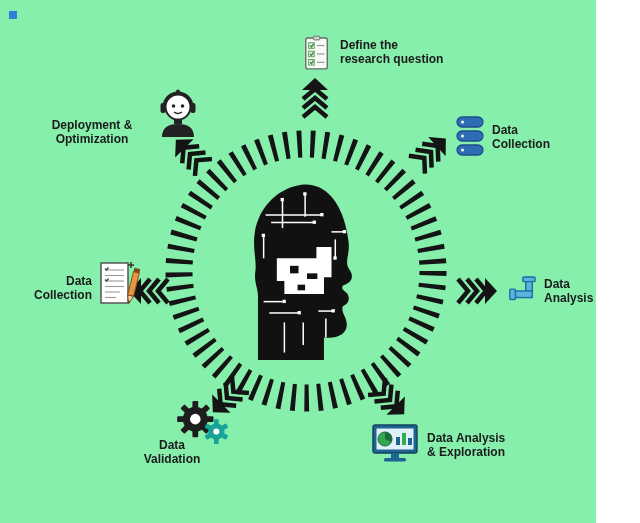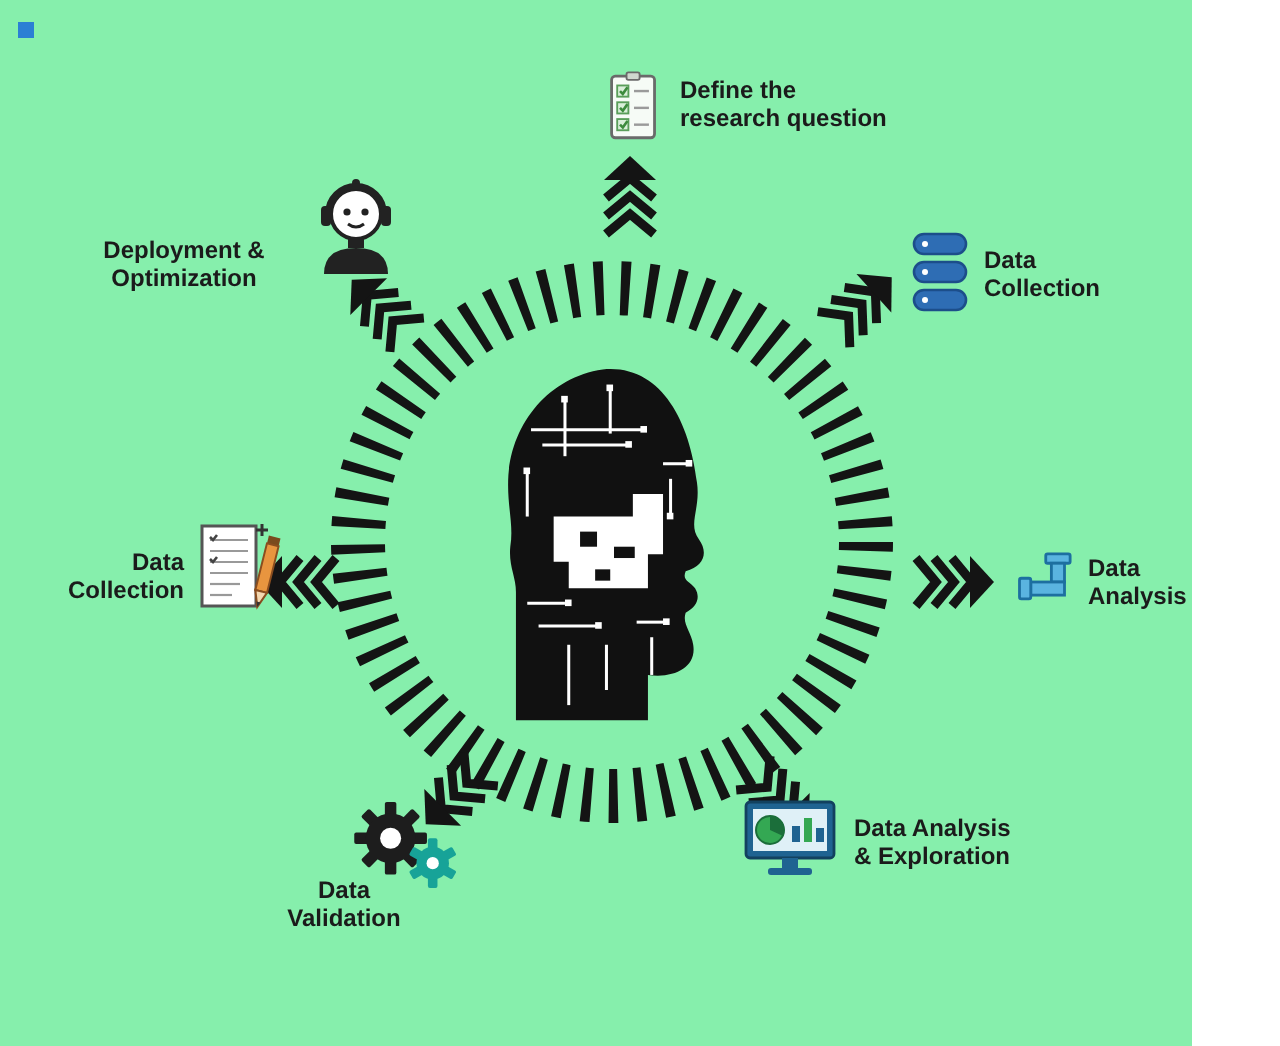--- a/index.html
+++ b/index.html
@@ -169,21 +169,21 @@
         <rect x="10" y="16" width="18" height="7"></rect>
         <rect x="4" y="14" width="6" height="11" rx="1"></rect>
       </g>
     </svg>
     <div class="label" style="width:62px;padding-top:2px;">
       <span>Data</span>
       <span>Analysis</span>
     </div>
   </div>
 
-  <div class="node" style="left:372px;top:400px;gap:9px;">
+  <div class="node" style="left:372px;top:424px;gap:9px;">
     <svg width="46" height="40" viewBox="0 0 46 40">
       <rect x="1" y="1" width="44" height="28" rx="2" fill="#1f6391" stroke="#12415f" stroke-width="1.4"></rect>
       <rect x="4.5" y="4.5" width="37" height="21" fill="#dff0f7"></rect>
       <circle cx="13" cy="15" r="7" fill="#34a853" stroke="#1b6e3a"></circle>
       <path d="M13,15 L13,8 A7,7 0 0 1 19.5,18 Z" fill="#1b6e3a"></path>
       <rect x="24" y="13" width="4" height="8" fill="#1f6391"></rect>
       <rect x="30" y="9" width="4" height="12" fill="#34a853"></rect>
       <rect x="36" y="14" width="4" height="7" fill="#1f6391"></rect>
       <rect x="19" y="29" width="8" height="5" fill="#1f6391"></rect>
       <rect x="12" y="34" width="22" height="3.5" rx="1.5" fill="#1f6391"></rect>

